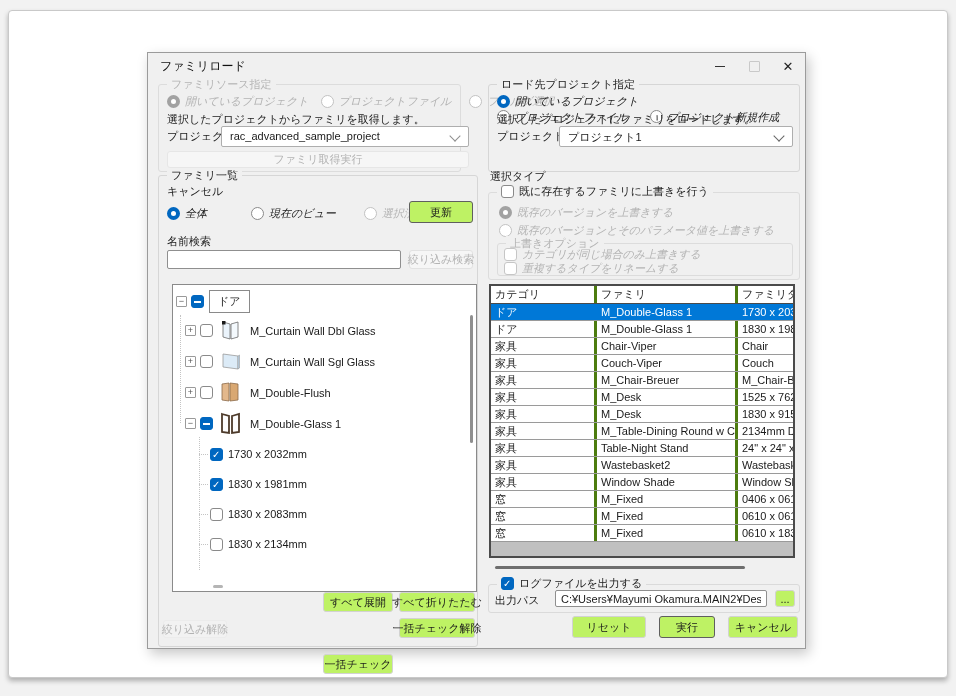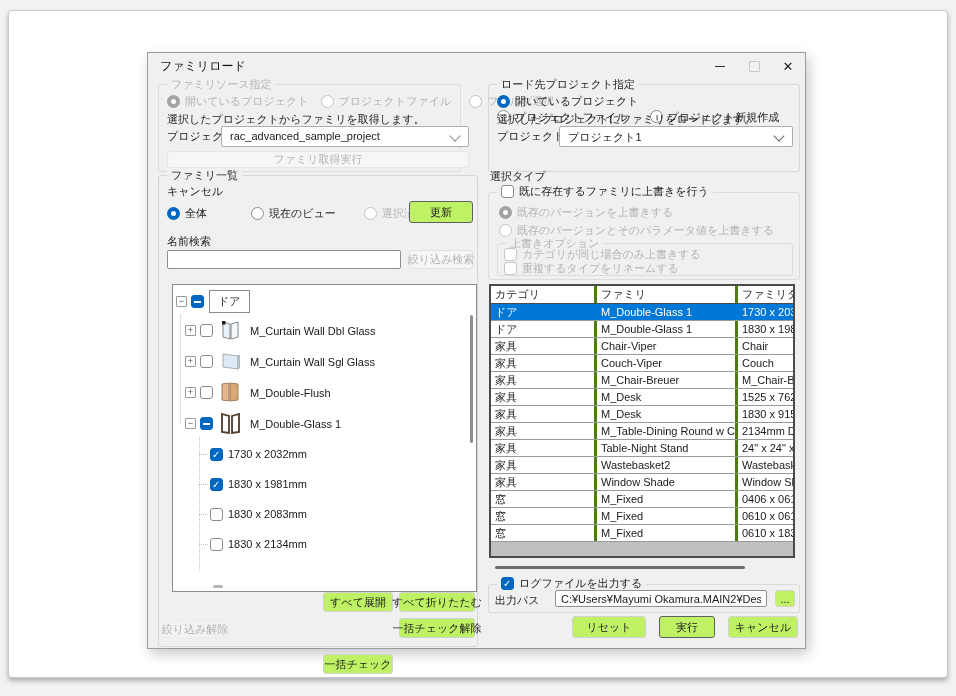--- a/index.html
+++ b/index.html
@@ -36,21 +36,21 @@
   .rd{width:13px;height:13px;border-radius:50%;border:1px solid #8a8a8a;background:#fff;box-sizing:border-box;flex:none;}
   .rd.checked{border:4px solid #0067c0;}
   .rd.disabled{border-color:#c2c2c2;}
   .rd.checked.disabled{border:4px solid #a2a2a2;}
   .cb{width:13px;height:13px;border:1px solid #8a8a8a;border-radius:3px;background:#fff;box-sizing:border-box;position:relative;flex:none;}
   .cb.disabled{border-color:#c6c6c6;}
   .cb.checked{background:#0067c0;border-color:#0067c0;}
   .cb.checked::after{content:"\2713";position:absolute;left:1px;top:-1px;color:#fff;font-size:10px;line-height:13px;}
   .cb.indet{background:#0067c0;border-color:#0067c0;}
   .cb.indet::after{content:"";position:absolute;left:2px;top:5px;width:7px;height:2px;background:#fff;}
-  .opt .lbl{line-height:14px;}
+  .opt .lbl{line-height:14px;font-style:italic;}
   .opt.disabled .lbl{color:#b3b3b3;}
   
   .btn{
     display:inline-flex;align-items:center;justify-content:center;
     background:#bef264;border:1px solid #d2d2d2;border-radius:3px;
     font-size:11px;color:#1a1a1a;box-sizing:border-box;white-space:nowrap;
   }
   .btn.default{border-color:#5f5f5f;}
   .btn.disabled{background:#f6f6f6;border-color:#e2e2e2;color:#b3b3b3;}
   .tb{background:#fff;border:1px solid #8f8f8f;border-radius:2px;box-sizing:border-box;font-size:11px;padding:2px 5px;color:#1a1a1a;}

